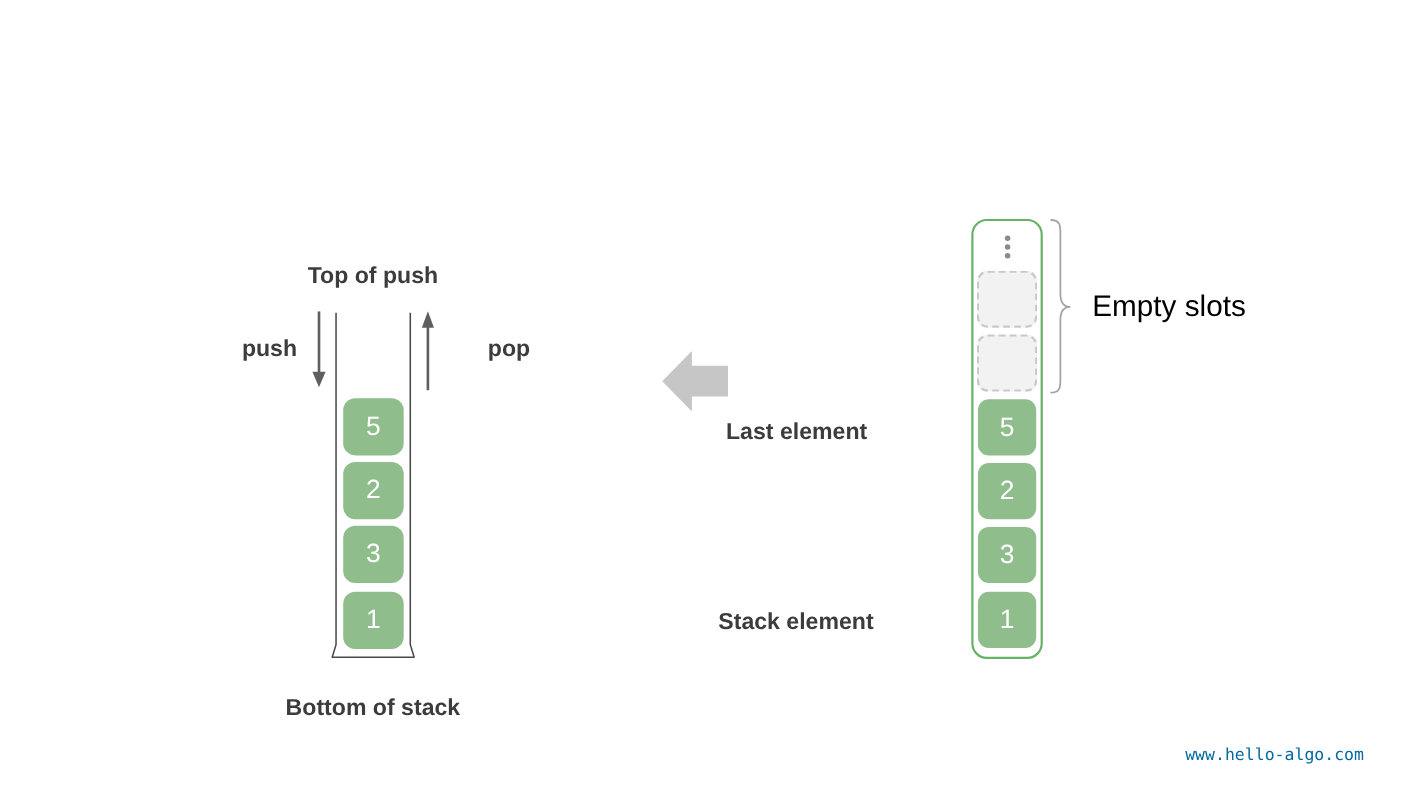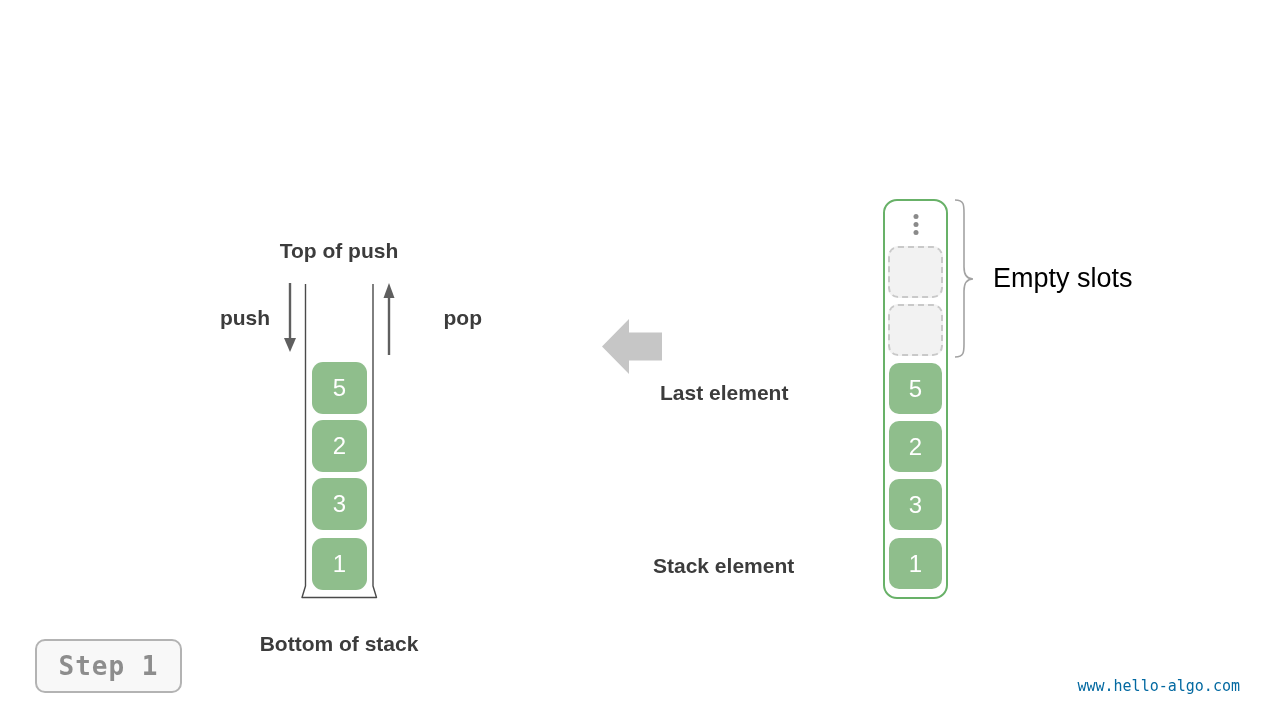--- a/index.html
+++ b/index.html
@@ -142,19 +142,16 @@
   <svg class="abs brace" width="24" height="160" viewBox="0 0 24 160">
     <path d="M2 1 C11 1 11 6 11 14 L11 68 C11 75 13 80 20 80 C13 80 11 85 11 92 L11 145 C11 153 11 158 2 158" fill="none" stroke="#a3a3a3" stroke-width="1.6"></path>
   </svg>
 
   <div class="abs lbl-gray empty-slots">Empty slots</div>
 
   <div class="abs right-align lbl-dark last-element">Last element</div>
 
   <div class="abs right-align lbl-dark first-element">Stack element</div>
 
-  <div class="abs step-badge">
-    <span>Step 1</span>
-  </div>
 
   <div class="abs watermark">www.hello-algo.com</div>
 
 </div>
 
 </body></html>

